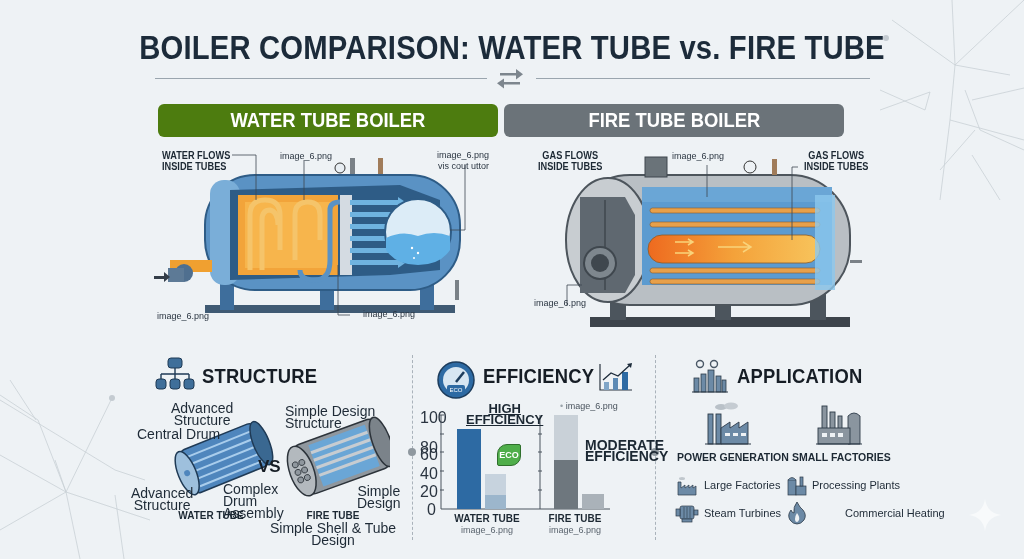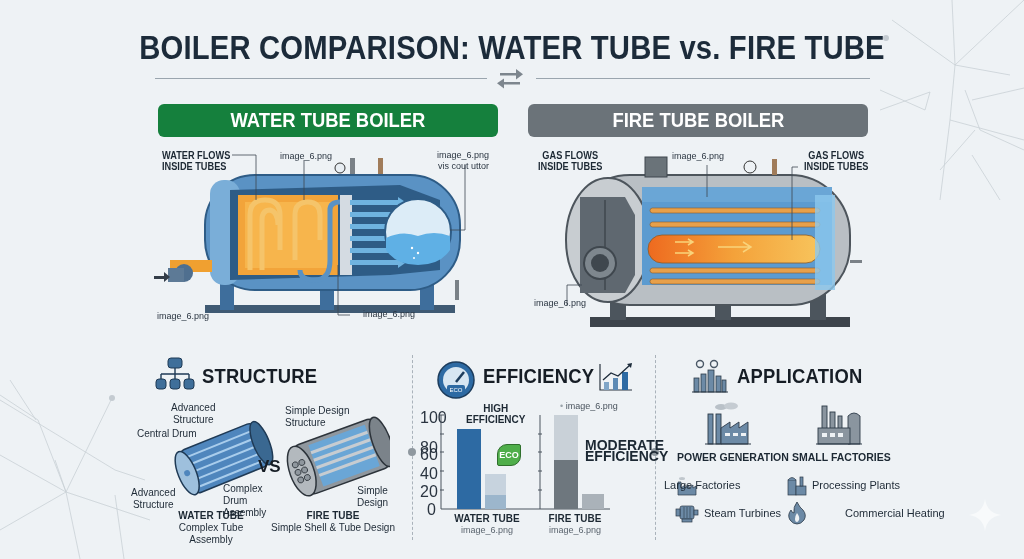--- a/index.html
+++ b/index.html
@@ -5,26 +5,26 @@
   * { box-sizing: border-box; margin: 0; padding: 0; }
   html, body { width: 1024px; height: 559px; overflow: hidden; }
   body { background: #eef2f5; font-family: "Liberation Sans", sans-serif; color: #1b2633; position: relative; }
   .abs { position: absolute; }
   .bg-lines { position: absolute; left: 0; top: 0; width: 1024px; height: 559px; pointer-events: none; }
   .title { left: 0; width: 1024px; top: 28px; text-align: center; font-family: "Liberation Sans", sans-serif; font-weight: 700; font-size: 34px; letter-spacing: 0.2px; color: #1c2b3a; transform: scaleX(0.86); transform-origin: center; }
   .rule { top: 78px; height: 1px; background: #9aa5ae; }
   .swap { left: 496px; top: 68px; width: 28px; height: 22px; }
   .header-box { top: 104px; height: 33px; border-radius: 6px; color: #fff; font-weight: 700; font-size: 20px; text-align: center; line-height: 33px; }
   .header-box span { display: inline-block; transform: scaleX(0.92); }
-  .hdr-water { left: 158px; width: 340px; background: #15803d; }
-  .hdr-fire { left: 528px; width: 340px; background: #6b7379; }
+  .hdr-water { left: 158px; width: 340px; background: #4d7c0f; }
+  .hdr-fire { left: 504px; width: 340px; background: #6b7379; }
   .lbl-bold { font-weight: 700; font-size: 10px; line-height: 11px; color: #1c2833; transform: scaleX(0.92); transform-origin: left; }
   .lbl-small { font-size: 9px; color: #2b3642; line-height: 11px; }
   .sec-title { font-weight: 800; font-size: 20px; color: #161d25; letter-spacing: 0.2px; transform: scaleX(0.92); transform-origin: left; }
-  .txt { font-size: 10px; line-height: 12px; color: #1e2a36; }
+  .txt { font-size: 14px; line-height: 12px; color: #1e2a36; }
   .txtb { font-size: 10px; font-weight: 700; color: #1c2833; line-height: 12px; }
   .divider { width: 0; border-left: 1px dashed #a9b2ba; }
   .dot { width: 8px; height: 8px; border-radius: 50%; background: #8f989f; }
   .axis-t { font-size: 16px; color: #2a3440; text-align: right; width: 16px; }
   .app-item { font-size: 11px; color: #1e2a36; }
 </style>
 </head>
 <body>
 
 <svg class="bg-lines" viewBox="0 0 1024 559">
@@ -276,21 +276,20 @@
 <div class="abs txt" style="left:285px;top:405px;">
   <div>Simple Design</div>
     <div>Structure</div>
 </div>
 <div class="abs txt" style="left:357px;top:485px;text-align:center;">
   <div>Simple</div>
     <div>Design</div>
 </div>
 <div class="abs" style="left:156px;top:510px;width:110px;text-align:center;">
   <div class="txtb">WATER TUBE</div>
-  <div class="txt">Complex Tube Assembly</div>
 </div>
 <div class="abs" style="left:268px;top:510px;width:130px;text-align:center;">
   <div class="txtb">FIRE TUBE</div>
   <div class="txt">Simple Shell &amp; Tube Design</div>
 </div>
 
 <svg class="abs" style="left:436px;top:360px;width:40px;height:40px;" viewBox="0 0 40 40">
   <circle cx="20" cy="20" r="18" fill="#2d6aa3" stroke="#1c3c5c" stroke-width="1.5"></circle>
   <circle cx="20" cy="20" r="13" fill="#d7e6f2"></circle>
   <path d="M20 22 L28 12" stroke="#1c3c5c" stroke-width="2.5"></path>
@@ -333,21 +332,21 @@
   <g stroke="#4a545e">
       <line x1="98" y1="22" x2="102" y2="22"></line>
       <line x1="98" y1="40" x2="102" y2="40"></line>
       <line x1="98" y1="59" x2="102" y2="59"></line>
       <line x1="98" y1="78" x2="102" y2="78"></line>
     </g>
   <rect x="114" y="3" width="24" height="94" fill="#c9d1d8"></rect>
   <rect x="114" y="48" width="24" height="49" fill="#6e777e"></rect>
   <rect x="142" y="82" width="22" height="15" fill="#aab2b9"></rect>
 </svg>
-<div class="abs txtb" style="left:466px;top:403px;text-align:center;font-size:10px;line-height:11px;">
+<div class="abs txtb" style="left:466px;top:403px;text-align:center;font-size:13px;line-height:11px;text-decoration:underline;">
   <div>HIGH</div>
     <div>EFFICIENCY</div>
 </div>
 <div class="abs" style="left:497px;top:444px;width:24px;height:22px;background:#4fae4a;border:1px solid #2f6f2c;border-radius:10px 2px 10px 2px;color:#fff;font-size:9px;font-weight:700;text-align:center;line-height:20px;">ECO</div>
 <div class="abs lbl-small" style="left:560px;top:401px;color:#4a545e;"><span style="color:#9aa3aa;">• </span><span>image_6.png</span></div>
 <div class="abs txtb" style="left:585px;top:440px;font-size:14px;line-height:11px;">
   <div>MODERATE</div>
     <div>EFFICIENCY</div>
 </div>
 <div class="abs" style="left:452px;top:513px;width:70px;text-align:center;">
@@ -405,21 +404,21 @@
     </g>
   <line x1="2" y1="42" x2="48" y2="42" stroke="#2c3a48"></line>
 </svg>
 <div class="abs txtb" style="left:677px;top:451px;font-size:10.5px;">POWER GENERATION</div>
 <div class="abs txtb" style="left:792px;top:451px;font-size:10.5px;text-align:right;">SMALL FACTORIES</div>
 
 <svg class="abs" style="left:676px;top:476px;width:22px;height:20px;" viewBox="0 0 22 20">
   <ellipse cx="6" cy="2.5" rx="3" ry="1.5" fill="#c0c7cd"></ellipse>
   <path d="M2 19 L2 6 L5 6 L5 12 L9 9 L9 12 L13 9 L13 12 L17 9 L17 12 L20 10 L20 19 Z" fill="#6c8aa6" stroke="#2c3a48" stroke-width="0.7"></path>
 </svg>
-<div class="abs app-item" style="left:664px;top:479px;">Large Factories</div>
+<div class="abs app-item" style="left:704px;top:479px;">Large Factories</div>
 <svg class="abs" style="left:786px;top:474px;width:22px;height:22px;" viewBox="0 0 22 22">
   <g fill="#6c8aa6" stroke="#2c3a48" stroke-width="0.7">
     <rect x="2" y="6" width="8" height="15"></rect>
       <path d="M2 6 Q6 1 10 6"></path>
       <rect x="10" y="12" width="10" height="9"></rect>
       <rect x="14" y="3" width="3" height="9"></rect>
   </g>
 </svg>
 <div class="abs app-item" style="left:812px;top:479px;">Processing Plants</div>
 <svg class="abs" style="left:675px;top:503px;width:24px;height:20px;" viewBox="0 0 24 20">

